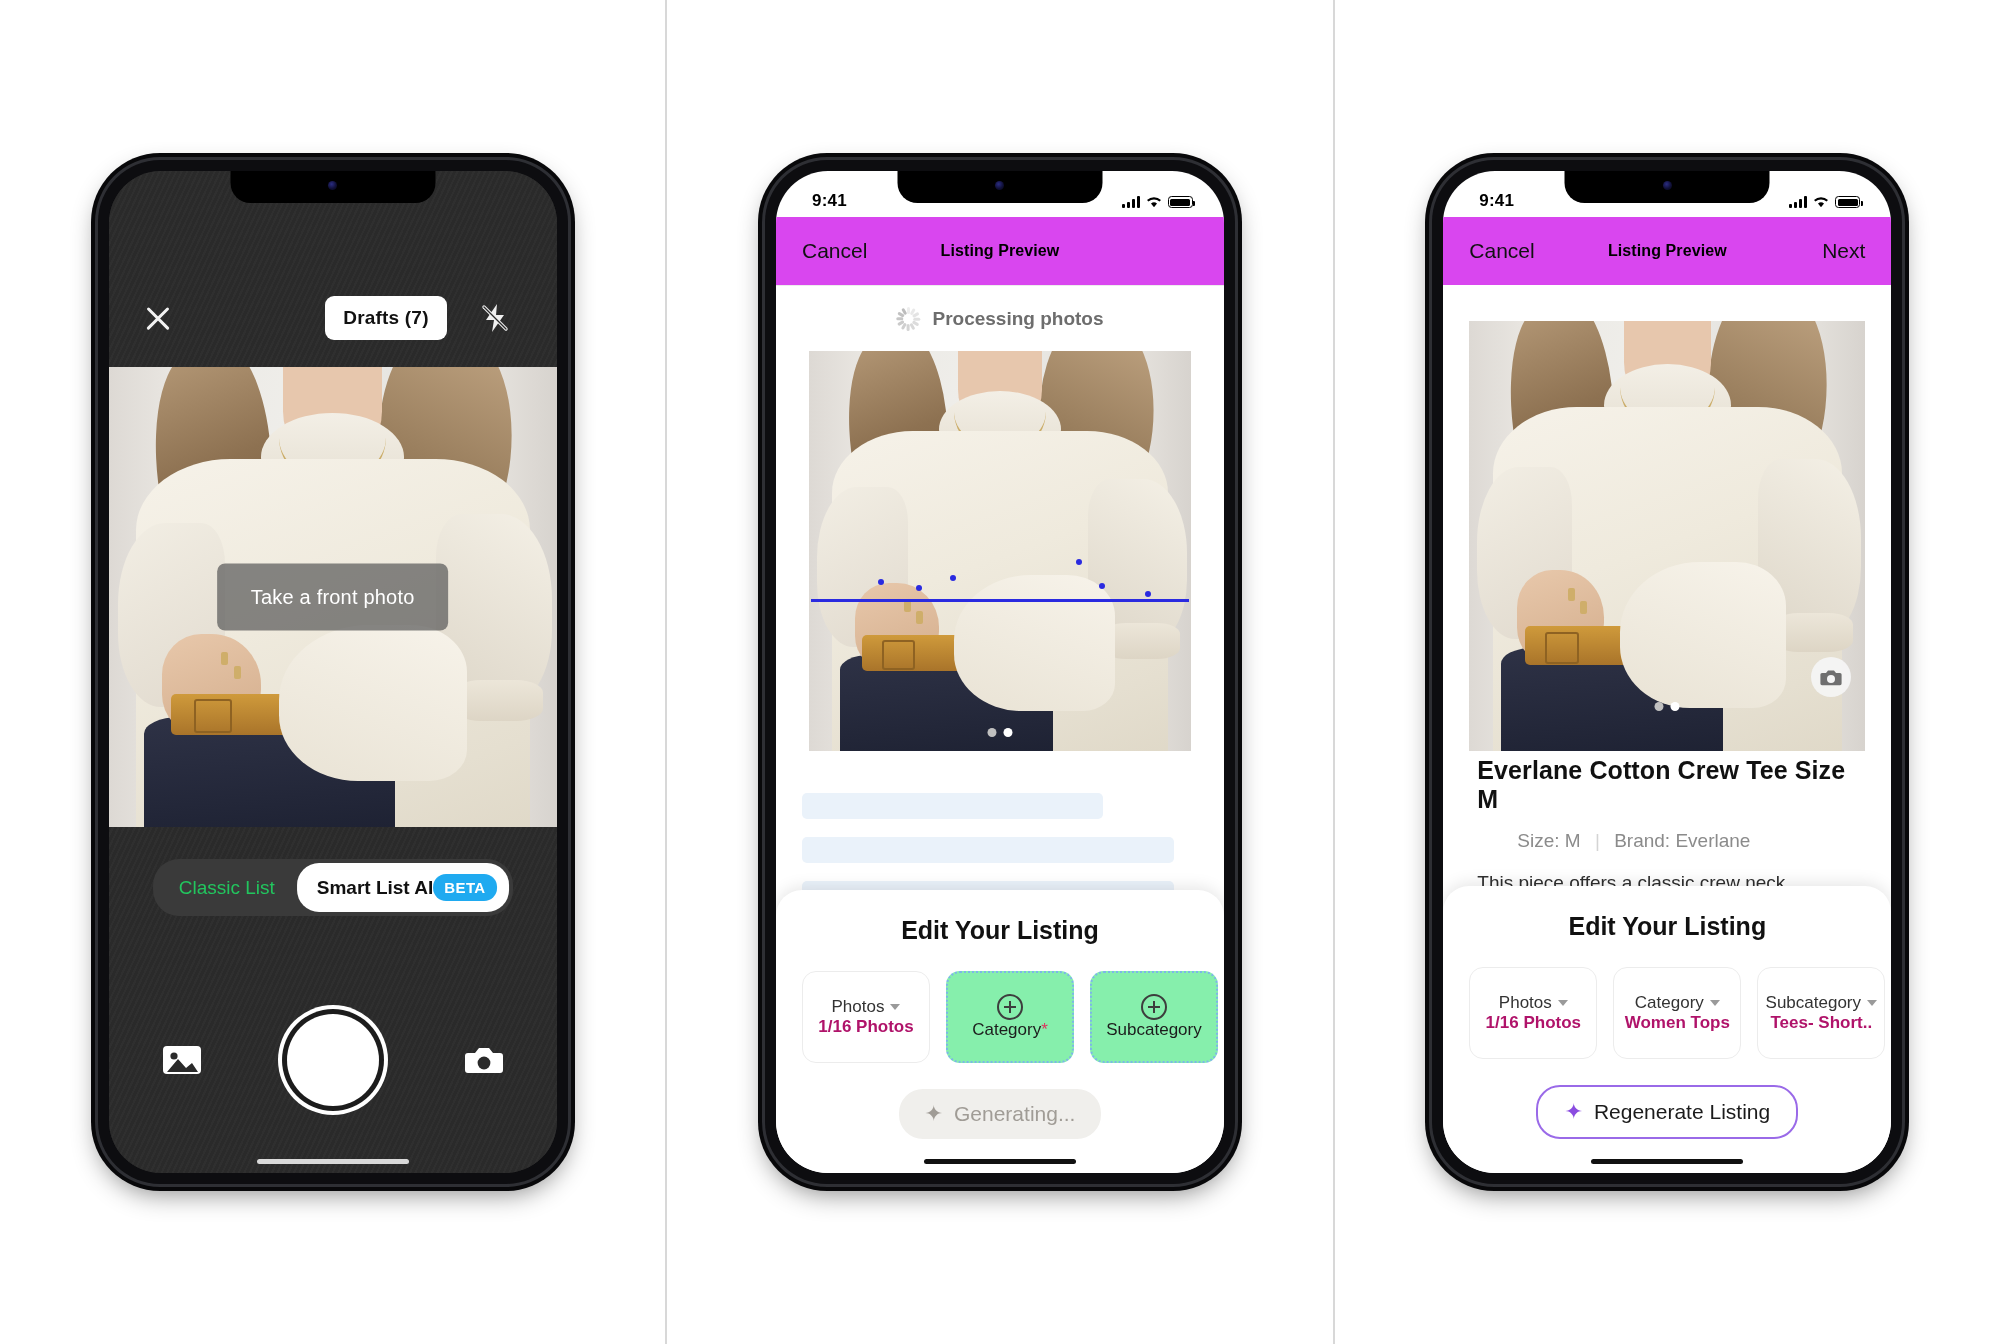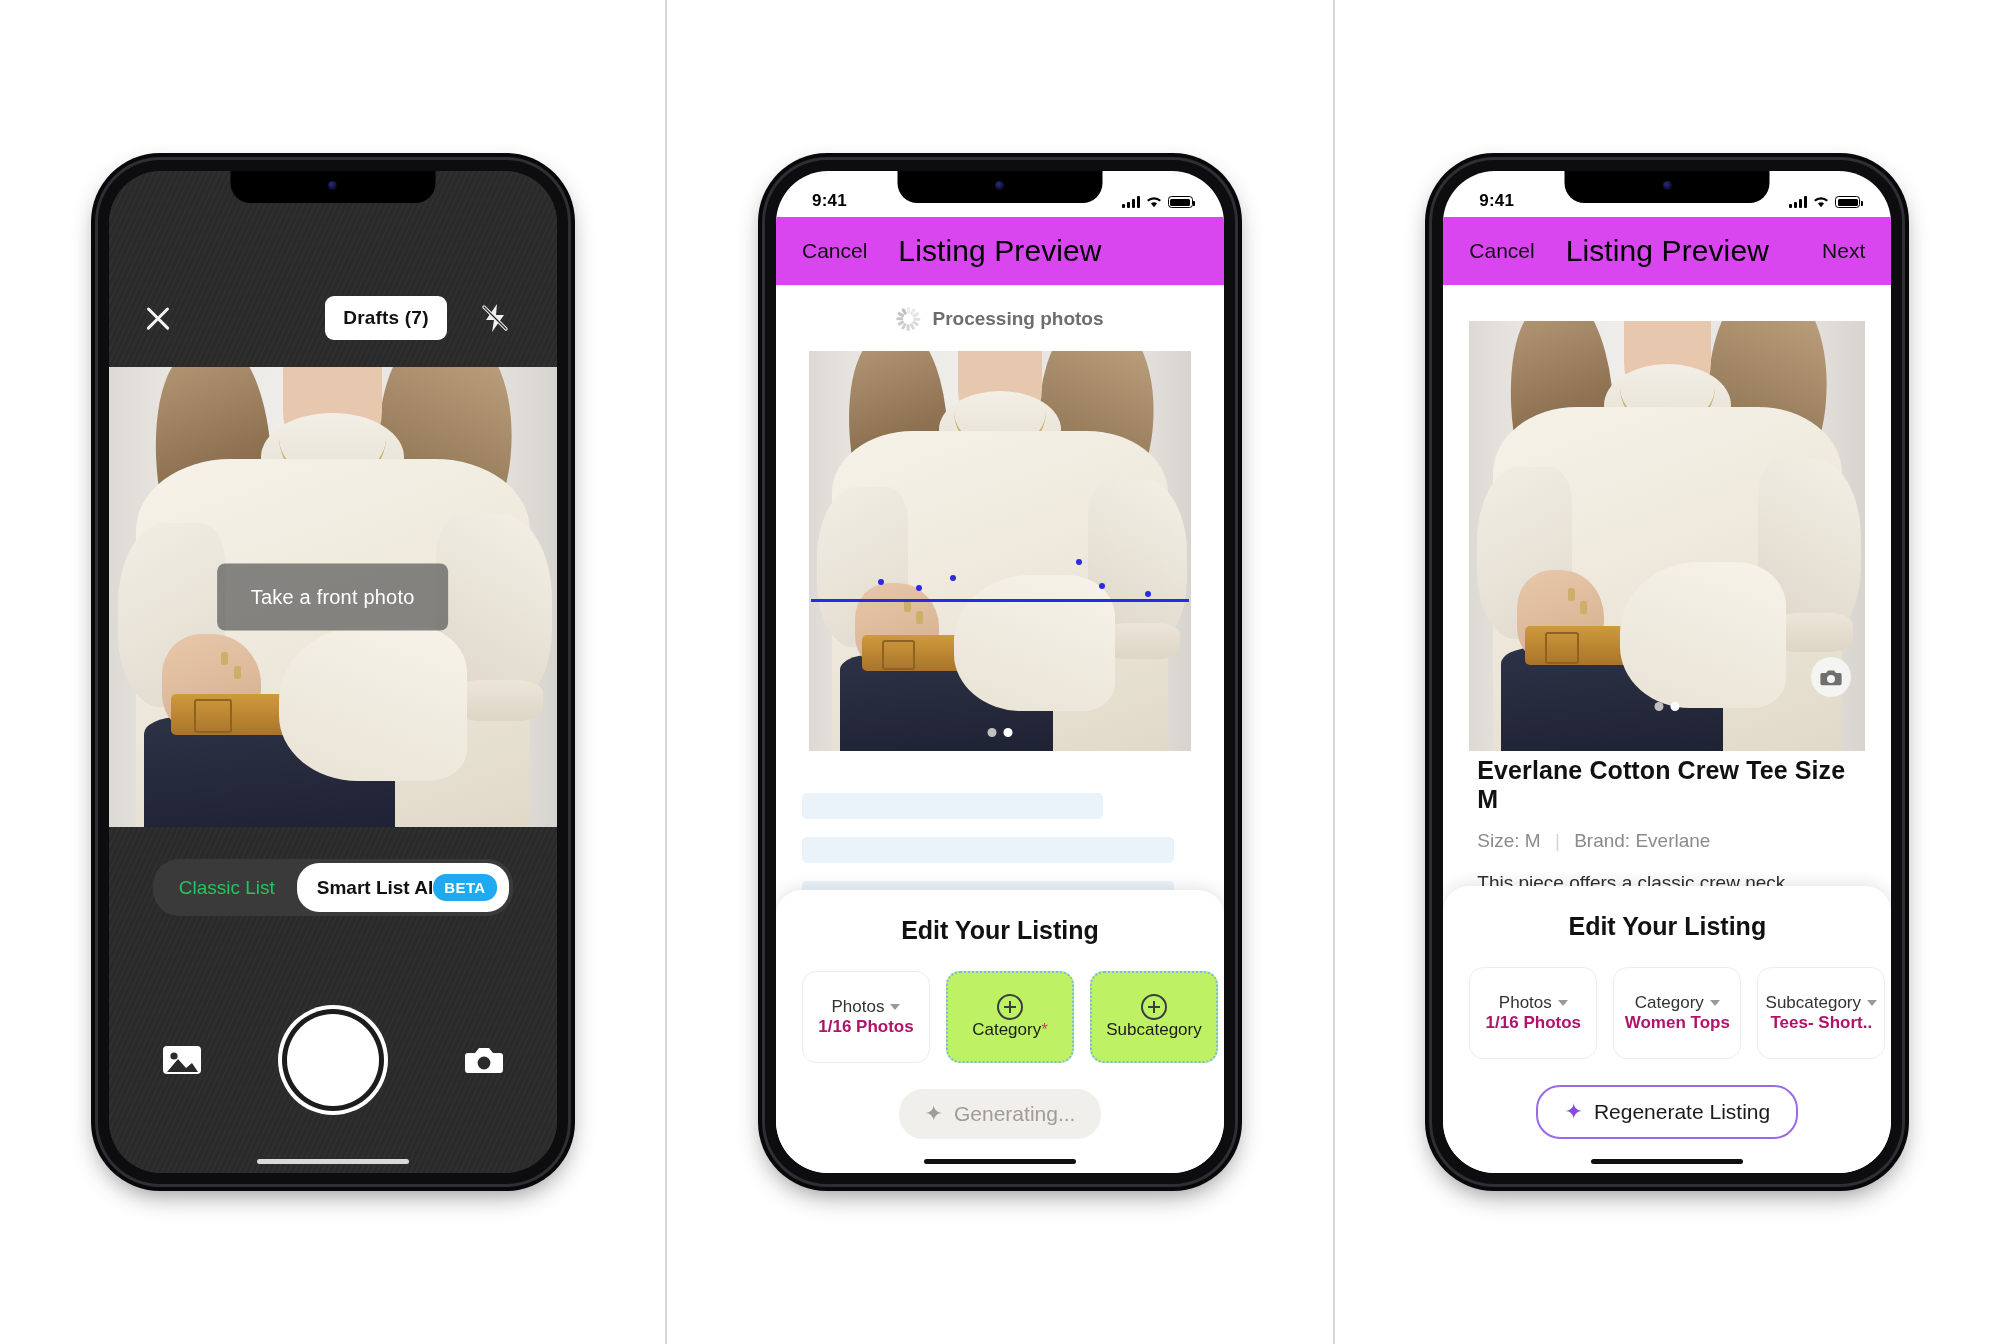--- a/index.html
+++ b/index.html
@@ -120,21 +120,21 @@
   .gal-icon, .flip-icon { width:42px; height:36px; }
 
   
   .ios-nav {
     position:absolute; top:46px; left:0; right:0; height:68px;
     display:flex; align-items:center; justify-content:space-between;
     padding:0 26px; background:#d946ef; z-index:25;
   }
   .nav-side { font-size:21px; color:#111; min-width:78px; }
   .nav-side.right { text-align:right; }
-  .nav-title { font-size:30px; font-weight:normal; color:#000; letter-spacing:.1px; }
+  .nav-title { font-size:16px; font-weight:bold; color:#000; letter-spacing:.1px; }
   .nav-hair { position:absolute; top:114px; left:0; right:0; height:1px; background:#ececec; z-index:25; }
 
   
   .processing-row {
     position:absolute; top:124px; left:0; right:0; height:48px; z-index:20;
     display:flex; align-items:center; justify-content:center; gap:12px;font-weight:bold;
   }
   .spinner { width:24px; height:24px; position:relative; }
   .spinner i {
     position:absolute; left:50%; top:0; width:2.6px; height:7px; margin-left:-1.3px;
@@ -162,21 +162,21 @@
     box-shadow: 0 -3px 16px rgba(0,0,0,.10);
     z-index:35; padding-top:26px;
   }
   .sheet-title { text-align:center; font-size:25px; font-weight:bold; color:#111; margin-bottom:26px; }
   .chips { display:flex; gap:16px; padding:0 26px; overflow:hidden; }
   .chip {
     flex:0 0 auto; width:128px; height:92px; border-radius:14px;
     display:flex; flex-direction:column; align-items:center; justify-content:center; gap:0;
     background:#fff; border:1.6px solid #ececec;
   }
-  .chip.dashed { border:2.2px dotted #7cb6e8; background:#bef264; }
+  .chip.dashed { border:2.2px dotted #7cb6e8; background:#86efac; }
   .chip-top { font-size:17px; color:#333; display:flex; align-items:center; gap:6px; }
   .chip-val { font-size:17px; font-weight:bold; color:#b0136a; text-align:center; line-height:1.22; }
   .chip-lbl { font-size:17px; color:#1c1c1c; }
   .req { color:#e0335f; }
   .plus-ico { width:26px; height:26px; border:2px solid #3d3d3d; border-radius:50%; position:relative; }
   .plus-ico::before, .plus-ico::after { content:""; position:absolute; background:#3d3d3d; }
   .plus-ico::before { left:5px; top:10px; width:12px; height:2.4px; }
   .plus-ico::after  { left:10px; top:5px; width:2.4px; height:12px; }
   .caret { width:0; height:0; border-left:5px solid transparent; border-right:5px solid transparent; border-top:6px solid #9a9a9a; }
 
@@ -194,21 +194,21 @@
   .p3-photo {
     position:absolute; top:150px; left:50%; transform:translateX(-50%);
     width:396px; height:430px; overflow:hidden; background:#eee;
   }
   .cam-fab {
     position:absolute; right:14px; bottom:54px; width:40px; height:40px; border-radius:50%;
     background:rgba(245,245,245,.92); display:flex; align-items:center; justify-content:center;
   }
   .p3-detail { position:absolute; top:585px; left:0; right:0; bottom:0; padding:0 34px; }
   .p3-title { font-size:25px; font-weight:bold; color:#111; margin-bottom:16px; letter-spacing:.1px; }
-  .p3-meta { font-size:19px; color:#8b8b8b; margin-bottom:18px; }
+  .p3-meta { font-size:19px; color:#8b8b8b; margin-bottom:18px;margin-left:40px; }
   .p3-meta .sep { color:#d4d4d4; margin:0 9px; }
   .p3-desc { font-size:19px; color:#2f2f2f; line-height:1.42; }
   .p3-cat-hr { margin-top:22px; border-top:1px solid #ececec; padding-top:18px; font-size:16px; color:#a9a9a9; letter-spacing:1.2px; }
 
   
   .model { position:absolute; inset:0; }
   .m-bg { position:absolute; inset:0; background:linear-gradient(100deg,#e9e6e2 0%,#efeeea 38%,#e3e1dd 62%,#ebe9e5 100%); }
   .m-wallL { position:absolute; left:0; top:0; bottom:0; width:14%; background:linear-gradient(90deg,#ddd9d4,#e9e6e1); }
   .m-wallR { position:absolute; right:0; top:0; bottom:0; width:16%; background:linear-gradient(270deg,#d7d3ce,#e7e4df); }
   .m-hairL { position:absolute; left:11%; top:-4%; width:26%; height:56%;

